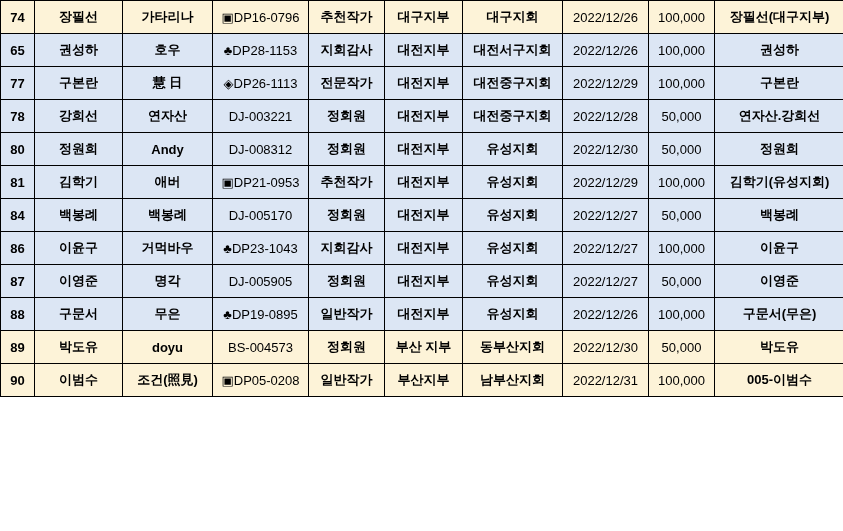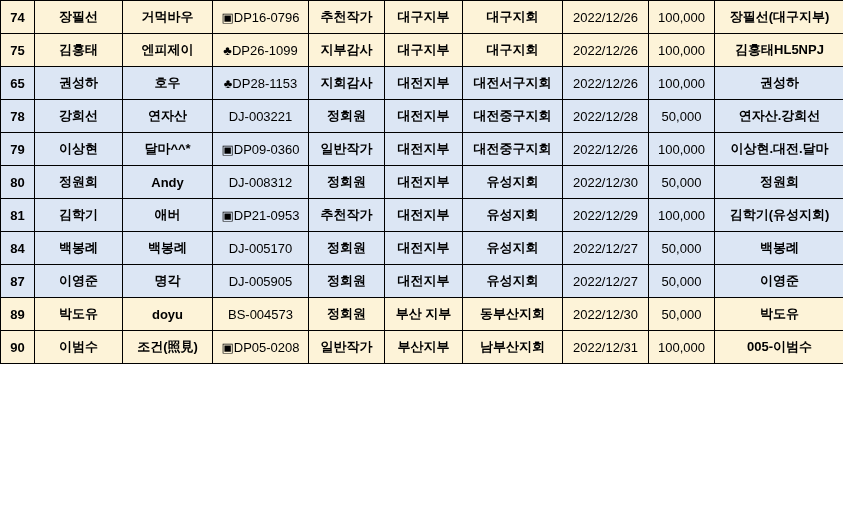--- a/index.html
+++ b/index.html
@@ -60,76 +60,64 @@
       <col class="c-branch">
       <col class="c-office">
       <col class="c-date">
     <col class="c-amt">
       <col class="c-memo">
   </colgroup>
   <tbody>
       <tr>
         <td class="fill-cream bold">74</td>
         <td class="fill-cream bold">장필선</td>
-        <td class="fill-cream bold">거먹바우</td>
+        <td class="fill-cream bold">가타리나</td>
         <td class="fill-cream small">▣DP16-0796</td>
         <td class="fill-cream bold">추천작가</td>
         <td class="fill-cream bold">대구지부</td>
         <td class="fill-cream bold small">대구지회</td>
         <td class="fill-cream">2022/12/26</td>
         <td class="fill-cream">100,000</td>
         <td class="fill-cream bold small">장필선(대구지부)</td>
       </tr>
       <tr>
-        <td class="fill-cream bold">75</td>
-        <td class="fill-cream bold">김홍태</td>
-        <td class="fill-cream bold">엔피제이</td>
-        <td class="fill-cream small">♣DP26-1099</td>
-        <td class="fill-cream bold">지부감사</td>
-        <td class="fill-cream bold">대구지부</td>
-        <td class="fill-cream bold small">대구지회</td>
-        <td class="fill-cream">2022/12/26</td>
-        <td class="fill-cream">100,000</td>
-        <td class="fill-cream bold small">김홍태HL5NPJ</td>
-      </tr>
-      <tr>
         <td class="fill-blue bold">65</td>
         <td class="fill-blue bold">권성하</td>
         <td class="fill-blue bold">호우</td>
         <td class="fill-blue small">♣DP28-1153</td>
         <td class="fill-blue bold">지회감사</td>
         <td class="fill-blue bold">대전지부</td>
         <td class="fill-blue bold small">대전서구지회</td>
         <td class="fill-blue">2022/12/26</td>
         <td class="fill-blue">100,000</td>
         <td class="fill-blue bold small">권성하</td>
       </tr>
       <tr>
+        <td class="fill-blue bold">77</td>
+        <td class="fill-blue bold">구본란</td>
+        <td class="fill-blue bold">慧 日</td>
+        <td class="fill-blue small">◈DP26-1113</td>
+        <td class="fill-blue bold">전문작가</td>
+        <td class="fill-blue bold">대전지부</td>
+        <td class="fill-blue bold small">대전중구지회</td>
+        <td class="fill-blue">2022/12/29</td>
+        <td class="fill-blue">100,000</td>
+        <td class="fill-blue bold small">구본란</td>
+      </tr>
+      <tr>
         <td class="fill-blue bold">78</td>
         <td class="fill-blue bold">강희선</td>
         <td class="fill-blue bold">연자산</td>
         <td class="fill-blue small">DJ-003221</td>
         <td class="fill-blue bold">정회원</td>
         <td class="fill-blue bold">대전지부</td>
         <td class="fill-blue bold small">대전중구지회</td>
         <td class="fill-blue">2022/12/28</td>
         <td class="fill-blue">50,000</td>
         <td class="fill-blue bold small">연자산.강희선</td>
-      </tr>
-      <tr>
-        <td class="fill-blue bold">79</td>
-        <td class="fill-blue bold">이상현</td>
-        <td class="fill-blue bold">달마^^*</td>
-        <td class="fill-blue small">▣DP09-0360</td>
-        <td class="fill-blue bold">일반작가</td>
-        <td class="fill-blue bold">대전지부</td>
-        <td class="fill-blue bold small">대전중구지회</td>
-        <td class="fill-blue">2022/12/26</td>
-        <td class="fill-blue">100,000</td>
-        <td class="fill-blue bold small">이상현.대전.달마</td>
       </tr>
       <tr>
         <td class="fill-blue bold">80</td>
         <td class="fill-blue bold">정원희</td>
         <td class="fill-blue bold">Andy</td>
         <td class="fill-blue small">DJ-008312</td>
         <td class="fill-blue bold">정회원</td>
         <td class="fill-blue bold">대전지부</td>
         <td class="fill-blue bold small">유성지회</td>
         <td class="fill-blue">2022/12/30</td>
@@ -154,30 +142,54 @@
         <td class="fill-blue bold">백봉례</td>
         <td class="fill-blue small">DJ-005170</td>
         <td class="fill-blue bold">정회원</td>
         <td class="fill-blue bold">대전지부</td>
         <td class="fill-blue bold small">유성지회</td>
         <td class="fill-blue">2022/12/27</td>
         <td class="fill-blue">50,000</td>
         <td class="fill-blue bold small">백봉례</td>
       </tr>
       <tr>
+        <td class="fill-blue bold">86</td>
+        <td class="fill-blue bold">이윤구</td>
+        <td class="fill-blue bold">거먹바우</td>
+        <td class="fill-blue small">♣DP23-1043</td>
+        <td class="fill-blue bold">지회감사</td>
+        <td class="fill-blue bold">대전지부</td>
+        <td class="fill-blue bold small">유성지회</td>
+        <td class="fill-blue">2022/12/27</td>
+        <td class="fill-blue">100,000</td>
+        <td class="fill-blue bold small">이윤구</td>
+      </tr>
+      <tr>
         <td class="fill-blue bold">87</td>
         <td class="fill-blue bold">이영준</td>
         <td class="fill-blue bold">명각</td>
         <td class="fill-blue small">DJ-005905</td>
         <td class="fill-blue bold">정회원</td>
         <td class="fill-blue bold">대전지부</td>
         <td class="fill-blue bold small">유성지회</td>
         <td class="fill-blue">2022/12/27</td>
         <td class="fill-blue">50,000</td>
         <td class="fill-blue bold small">이영준</td>
+      </tr>
+      <tr>
+        <td class="fill-blue bold">88</td>
+        <td class="fill-blue bold">구문서</td>
+        <td class="fill-blue bold">무은</td>
+        <td class="fill-blue small">♣DP19-0895</td>
+        <td class="fill-blue bold">일반작가</td>
+        <td class="fill-blue bold">대전지부</td>
+        <td class="fill-blue bold small">유성지회</td>
+        <td class="fill-blue">2022/12/26</td>
+        <td class="fill-blue">100,000</td>
+        <td class="fill-blue bold small">구문서(무은)</td>
       </tr>
       <tr>
         <td class="fill-cream bold">89</td>
         <td class="fill-cream bold">박도유</td>
         <td class="fill-cream bold">doyu</td>
         <td class="fill-cream small">BS-004573</td>
         <td class="fill-cream bold">정회원</td>
         <td class="fill-cream bold">부산 지부</td>
         <td class="fill-cream bold small">동부산지회</td>
         <td class="fill-cream">2022/12/30</td>

